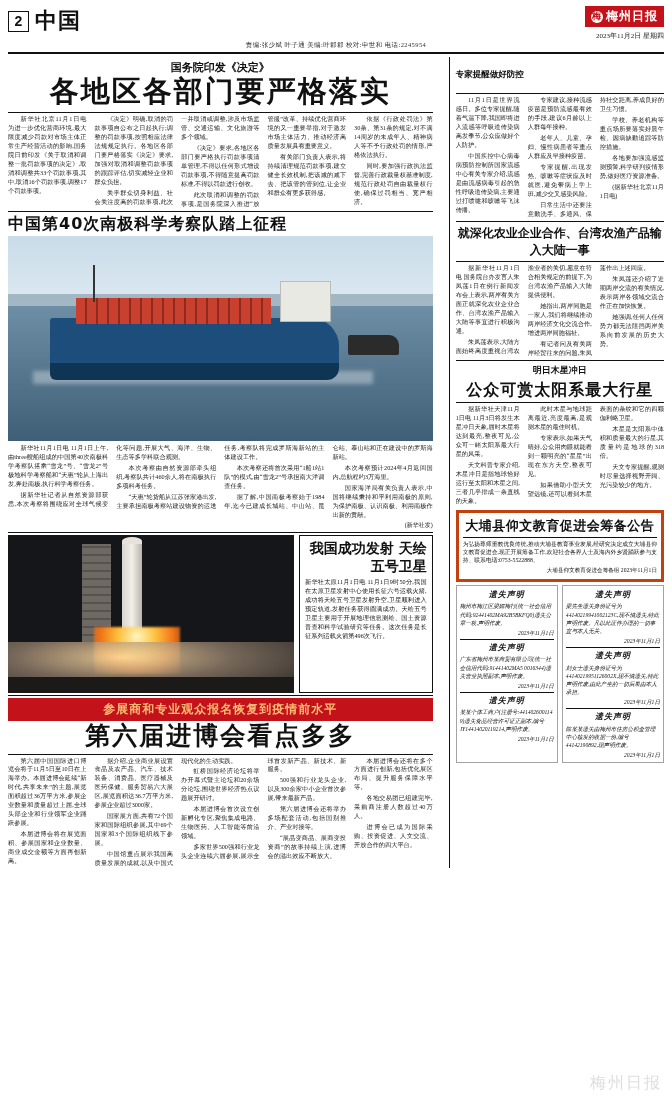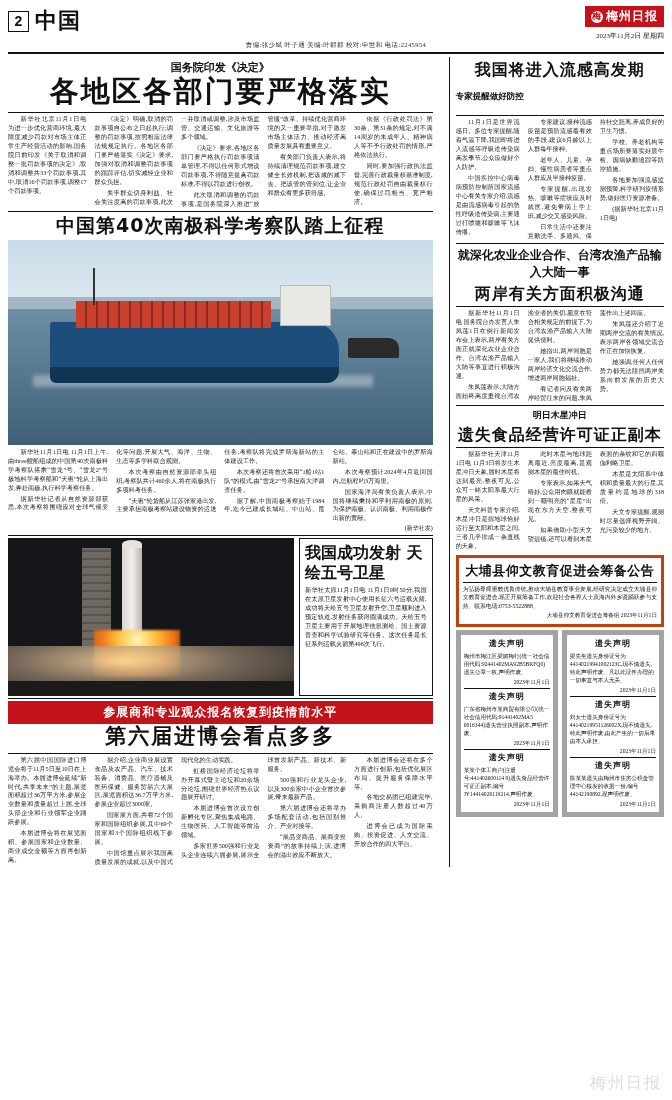--- a/index.html
+++ b/index.html
@@ -40,21 +40,21 @@
   .cols { display:flex; gap:16px; }
   .col-left { width:430px; }
   .col-right { width:218px; border-left:1px solid #111; padding-left:6px; }
 
   .kicker { text-align:center; font-size:11px; font-weight:bold; margin:3px 0 1px; }
   .headline-xl {
     text-align:center; font-size:29px; font-weight:bold; letter-spacing:2px;
     font-family:"DejaVu Sans", sans-serif; margin:1px 0 4px; line-height:1.1;
   }
   .headline-l {
-    text-align:center; font-size:19px; font-weight:bold; letter-spacing:1px;
+    text-align:left; font-size:16px; font-weight:bold; letter-spacing:1px;
     font-family:"DejaVu Sans", sans-serif; margin:3px 0 3px; line-height:1.15;
   }
   .headline-m {
     text-align:center; font-size:16px; font-weight:bold; letter-spacing:1px;
     font-family:"DejaVu Sans", sans-serif; margin:3px 0; line-height:1.2;
   }
   .subhead { text-align:left; font-size:8.5px; font-weight:bold; margin:12px 0; }
 
   .body-cols { column-gap:8px; font-size:6.2px; line-height:1.45; text-align:justify; color:#1a1a1a; }
   .c3 { column-count:3; }
@@ -87,30 +87,30 @@
   .rocket-photo .nose { position:absolute; left:40%; top:1%; width:7%; height:5%; background:#e7e3db; border-radius:50% 50% 0 0; }
   .rocket-photo .flame { position:absolute; left:30%; top:58%; width:30%; height:30%;
     background:radial-gradient(ellipse at 50% 20%, #fff7c2 0%, #ffbe3b 32%, #f07417 60%, rgba(180,60,10,.25) 100%); filter:blur(1px); }
   .rocket-photo .smoke { position:absolute; left:0; top:68%; width:100%; height:32%;
     background:radial-gradient(ellipse at 40% 30%, rgba(255,220,160,.85) 0%, rgba(150,130,110,.75) 45%, rgba(40,38,36,.9) 100%); }
   .rocket-photo .ground { position:absolute; left:0; bottom:0; width:100%; height:10%; background:#1b1a18; }
 
   .caption-box {
     border:1px solid #111; padding:4px 5px; font-size:6.2px; line-height:1.45; text-align:justify;
   }
-  .caption-title { text-align:left; font-size:16px; font-weight:bold; font-family:"DejaVu Sans", sans-serif; line-height:1.25; margin-bottom:3px; }
+  .caption-title { text-align:right; font-size:14px; font-weight:bold; font-family:"DejaVu Sans", sans-serif; line-height:1.25; margin-bottom:3px; }
 
   .banner {
-    background:#c3121a; color:#ffffff; text-align:center; font-weight:bold;
+    background:#c3121a; color:#fdba74; text-align:center; font-weight:bold;
     font-family:"DejaVu Sans", sans-serif; font-size:12px; padding:3px 0; letter-spacing:1px;
   }
   .notice-box { border:3px solid #c2410c; padding:4px; margin-top:4px; }
   .notice-title { text-align:center; font-size:13px; font-weight:bold; font-family:"DejaVu Sans", sans-serif; letter-spacing:.5px; }
   .lost-grid { display:flex; gap:4px; margin-top:3px; }
-  .lost-col { flex:1; border:5px solid #a3a3a3; padding:3px; font-size:5.6px; line-height:1.45; }
+  .lost-col { flex:1; border:1px solid #a3a3a3; padding:3px; font-size:5.6px; line-height:1.45;font-style:italic; }
   .lost-h { text-align:center; font-weight:bold; font-size:8px; margin-bottom:2px; letter-spacing:1px; }
   .lost-sign { text-align:right; font-size:5.6px; margin-top:2px; }
   .photo-credit { text-align:right; font-size:6px; margin:1px 0 2px; }
   .watermark { position:absolute; right:10px; bottom:6px; font-size:16px; color:rgba(120,120,120,.25);
     font-family:"DejaVu Sans", sans-serif; letter-spacing:2px; }
 </style>
 </head>
 <body>
 
 <div class="page">
@@ -197,21 +197,21 @@
         <div class="caption-box" style="flex:1;">
           <div class="caption-title">我国成功发射 天绘五号卫星</div>
           <div>新华社太原11月1日电 11月1日9时50分,我国在太原卫星发射中心使用长征六号运载火箭,成功将天绘五号卫星发射升空,卫星顺利进入预定轨道,发射任务获得圆满成功。天绘五号卫星主要用于开展地理信息测绘、国土资源普查和科学试验研究等任务。这次任务是长征系列运载火箭第496次飞行。</div>
         </div>
       </div>
 
       <div class="rule-thin"></div>
 
       <div>
         <div class="banner">参展商和专业观众报名恢复到疫情前水平</div>
-        <div class="headline-xl" style="font-size:21px;font-family:Liberation Serif, serif;">第六届进博会看点多多</div>
+        <div class="headline-xl" style="font-size:25px;font-family:Liberation Serif, serif;">第六届进博会看点多多</div>
         <div class="rule-thin"></div>
         <div class="body-cols c5">
           <p>第六届中国国际进口博览会将于11月5日至10日在上海举办。本届进博会延续“新时代,共享未来”的主题,展览面积超过36万平方米,参展企业数量和质量超过上届,全球头部企业和行业领军企业踊跃参展。</p>
           <p>本届进博会将在展览面积、参展国家和企业数量、商业成交金额等方面再创新高。</p>
           <p>据介绍,企业商业展设置食品及农产品、汽车、技术装备、消费品、医疗器械及医药保健、服务贸易六大展区,展览面积达36.7万平方米,参展企业超过3000家。</p>
           <p>国家展方面,共有72个国家和国际组织参展,其中69个国家和3个国际组织线下参展。</p>
           <p>中国馆重点展示我国高质量发展的成就,以及中国式现代化的生动实践。</p>
           <p>虹桥国际经济论坛将举办开幕式暨主论坛和20余场分论坛,围绕世界经济热点议题展开研讨。</p>
           <p>本届进博会首次设立创新孵化专区,聚焦集成电路、生物医药、人工智能等前沿领域。</p>
           <p>多家世界500强和行业龙头企业连续六届参展,展示全球首发新产品、新技术、新服务。</p>
@@ -221,57 +221,55 @@
           <p>本届进博会还将在多个方面进行创新,包括优化展区布局、提升服务保障水平等。</p>
           <p>各地交易团已组建完毕,采购商注册人数超过40万人。</p>
           <p>进博会已成为国际采购、投资促进、人文交流、开放合作的四大平台。</p>
         </div>
       </div>
     </div>
 
     <div class="col-right">
 
       <div>
-        <div class="headline-m">我国将进入流感高发期</div>
         <div class="subhead">专家提醒做好防控</div>
         <div class="rule-thin"></div>
         <div class="body-cols c3">
           <p>11月1日是世界流感日。多位专家提醒,随着气温下降,我国即将进入流感等呼吸道传染病高发季节,公众应做好个人防护。</p>
           <p>中国疾控中心病毒病预防控制所国家流感中心有关专家介绍,流感是由流感病毒引起的急性呼吸道传染病,主要通过打喷嚏和咳嗽等飞沫传播。</p>
           <p>专家建议,接种流感疫苗是预防流感最有效的手段,建议6月龄以上人群每年接种。</p>
           <p>老年人、儿童、孕妇、慢性病患者等重点人群应及早接种疫苗。</p>
           <p>专家提醒,出现发热、咳嗽等症状应及时就医,避免带病上学上班,减少交叉感染风险。</p>
           <p>日常生活中还要注意勤洗手、多通风、保持社交距离,养成良好的卫生习惯。</p>
           <p>学校、养老机构等重点场所要落实好晨午检、因病缺勤追踪等防控措施。</p>
           <p>各地要加强流感监测预警,科学研判疫情形势,做好医疗资源准备。</p>
           <p>(据新华社北京11月1日电)</p>
         </div>
       </div>
 
       <div class="rule-thin"></div>
 
       <div>
         <div class="kicker" style="font-size:12px;">就深化农业企业合作、台湾农渔产品输入大陆一事</div>
-        <div class="headline-m">两岸有关方面积极沟通</div>
         <div class="rule-thin"></div>
         <div class="body-cols c3">
           <p>据新华社11月1日电 国务院台办发言人朱凤莲1日在例行新闻发布会上表示,两岸有关方面正就深化农业企业合作、台湾农渔产品输入大陆等事宜进行积极沟通。</p>
           <p>朱凤莲表示,大陆方面始终高度重视台湾农渔业者的关切,愿意在符合相关规定的前提下,为台湾农渔产品输入大陆提供便利。</p>
           <p>她指出,两岸同胞是一家人,我们将继续推动两岸经济文化交流合作,增进两岸同胞福祉。</p>
           <p>有记者问及有关两岸经贸往来的问题,朱凤莲作出上述回应。</p>
           <p>朱凤莲还介绍了近期两岸交流的有关情况,表示两岸各领域交流合作正在加快恢复。</p>
           <p>她强调,任何人任何势力都无法阻挡两岸关系向前发展的历史大势。</p>
         </div>
       </div>
 
       <div class="rule-thin"></div>
 
       <div>
         <div class="kicker" style="font-size:9px;">明日木星冲日</div>
-        <div class="headline-m">遗失食品经营许可证正副本</div>
+        <div class="headline-m">公众可赏太阳系最大行星</div>
         <div class="rule-thin"></div>
         <div class="body-cols c3">
           <p>据新华社天津11月1日电 11月3日将发生木星冲日天象,届时木星将达到最亮,整夜可见,公众可一睹太阳系最大行星的风采。</p>
           <p>天文科普专家介绍,木星冲日是指地球恰好运行至太阳和木星之间,三者几乎排成一条直线的天象。</p>
           <p>此时木星与地球距离最近,亮度最高,是观测木星的最佳时机。</p>
           <p>专家表示,如果天气晴好,公众用肉眼就能看到一颗明亮的“星星”出现在东方天空,整夜可见。</p>
           <p>如果借助小型天文望远镜,还可以看到木星表面的条纹和它的四颗伽利略卫星。</p>
           <p>木星是太阳系中体积和质量最大的行星,其质量约是地球的318倍。</p>
           <p>天文专家提醒,观测时尽量选择视野开阔、光污染较少的地方。</p>
         </div>

